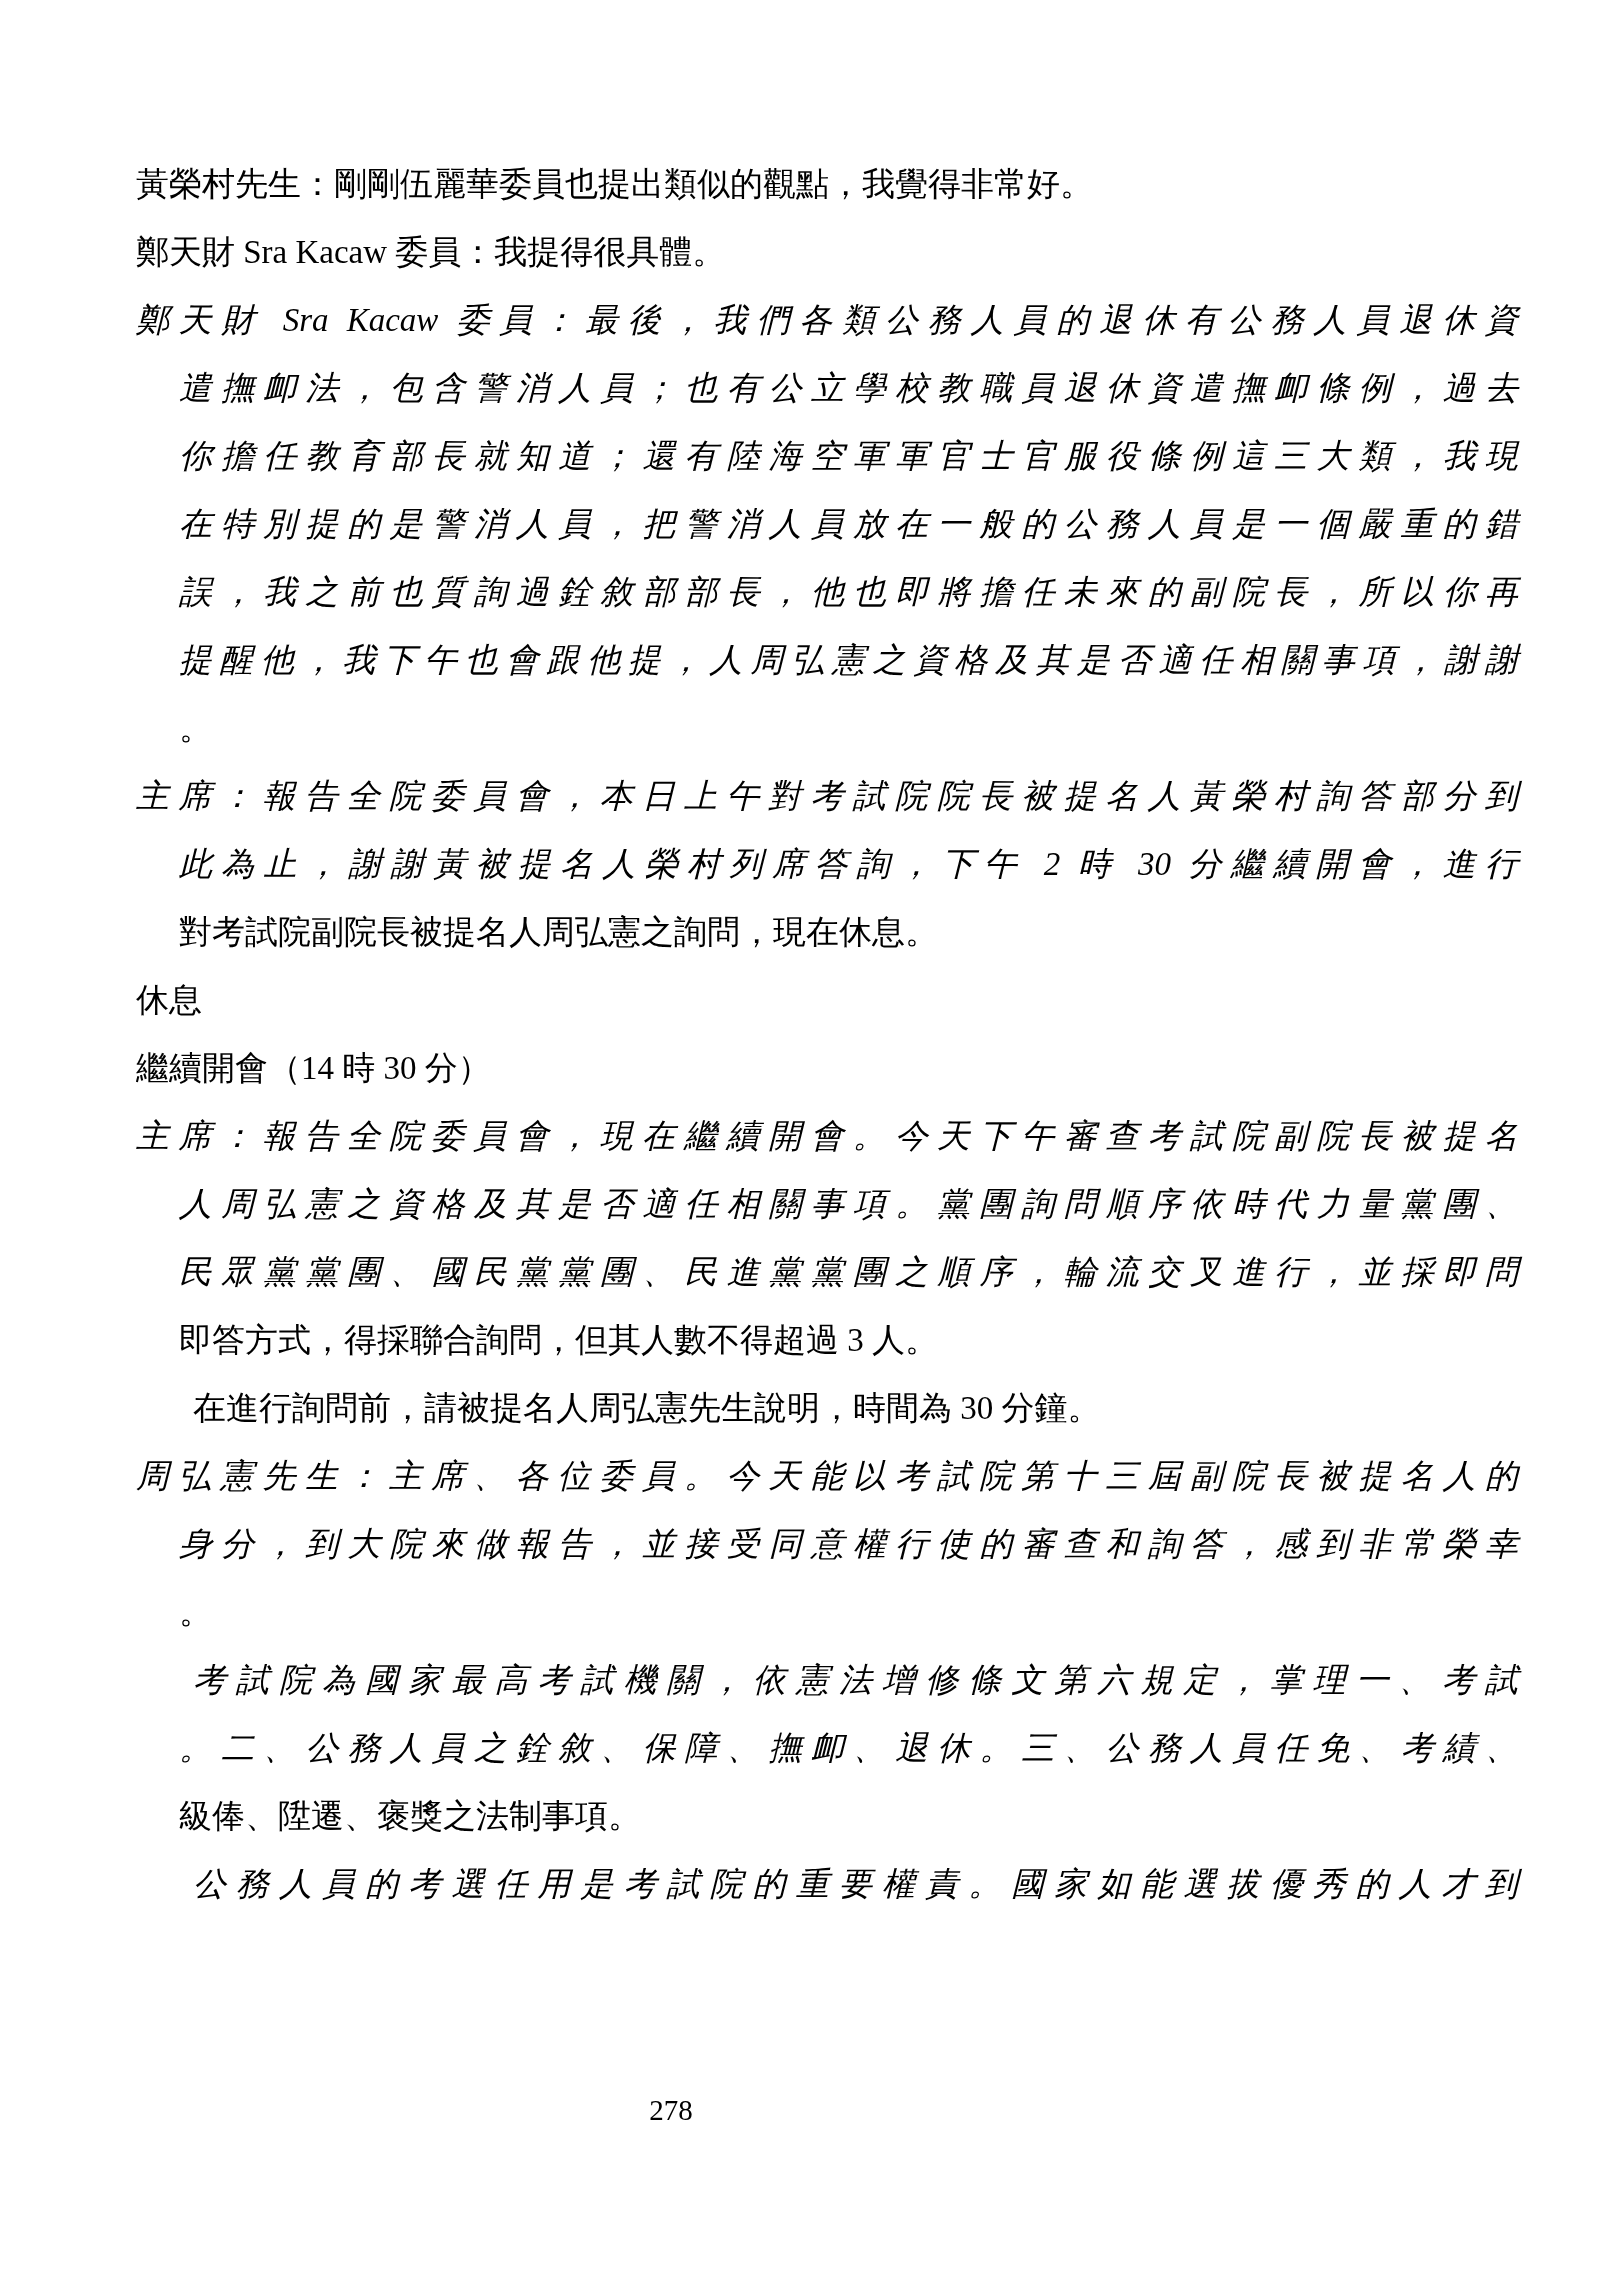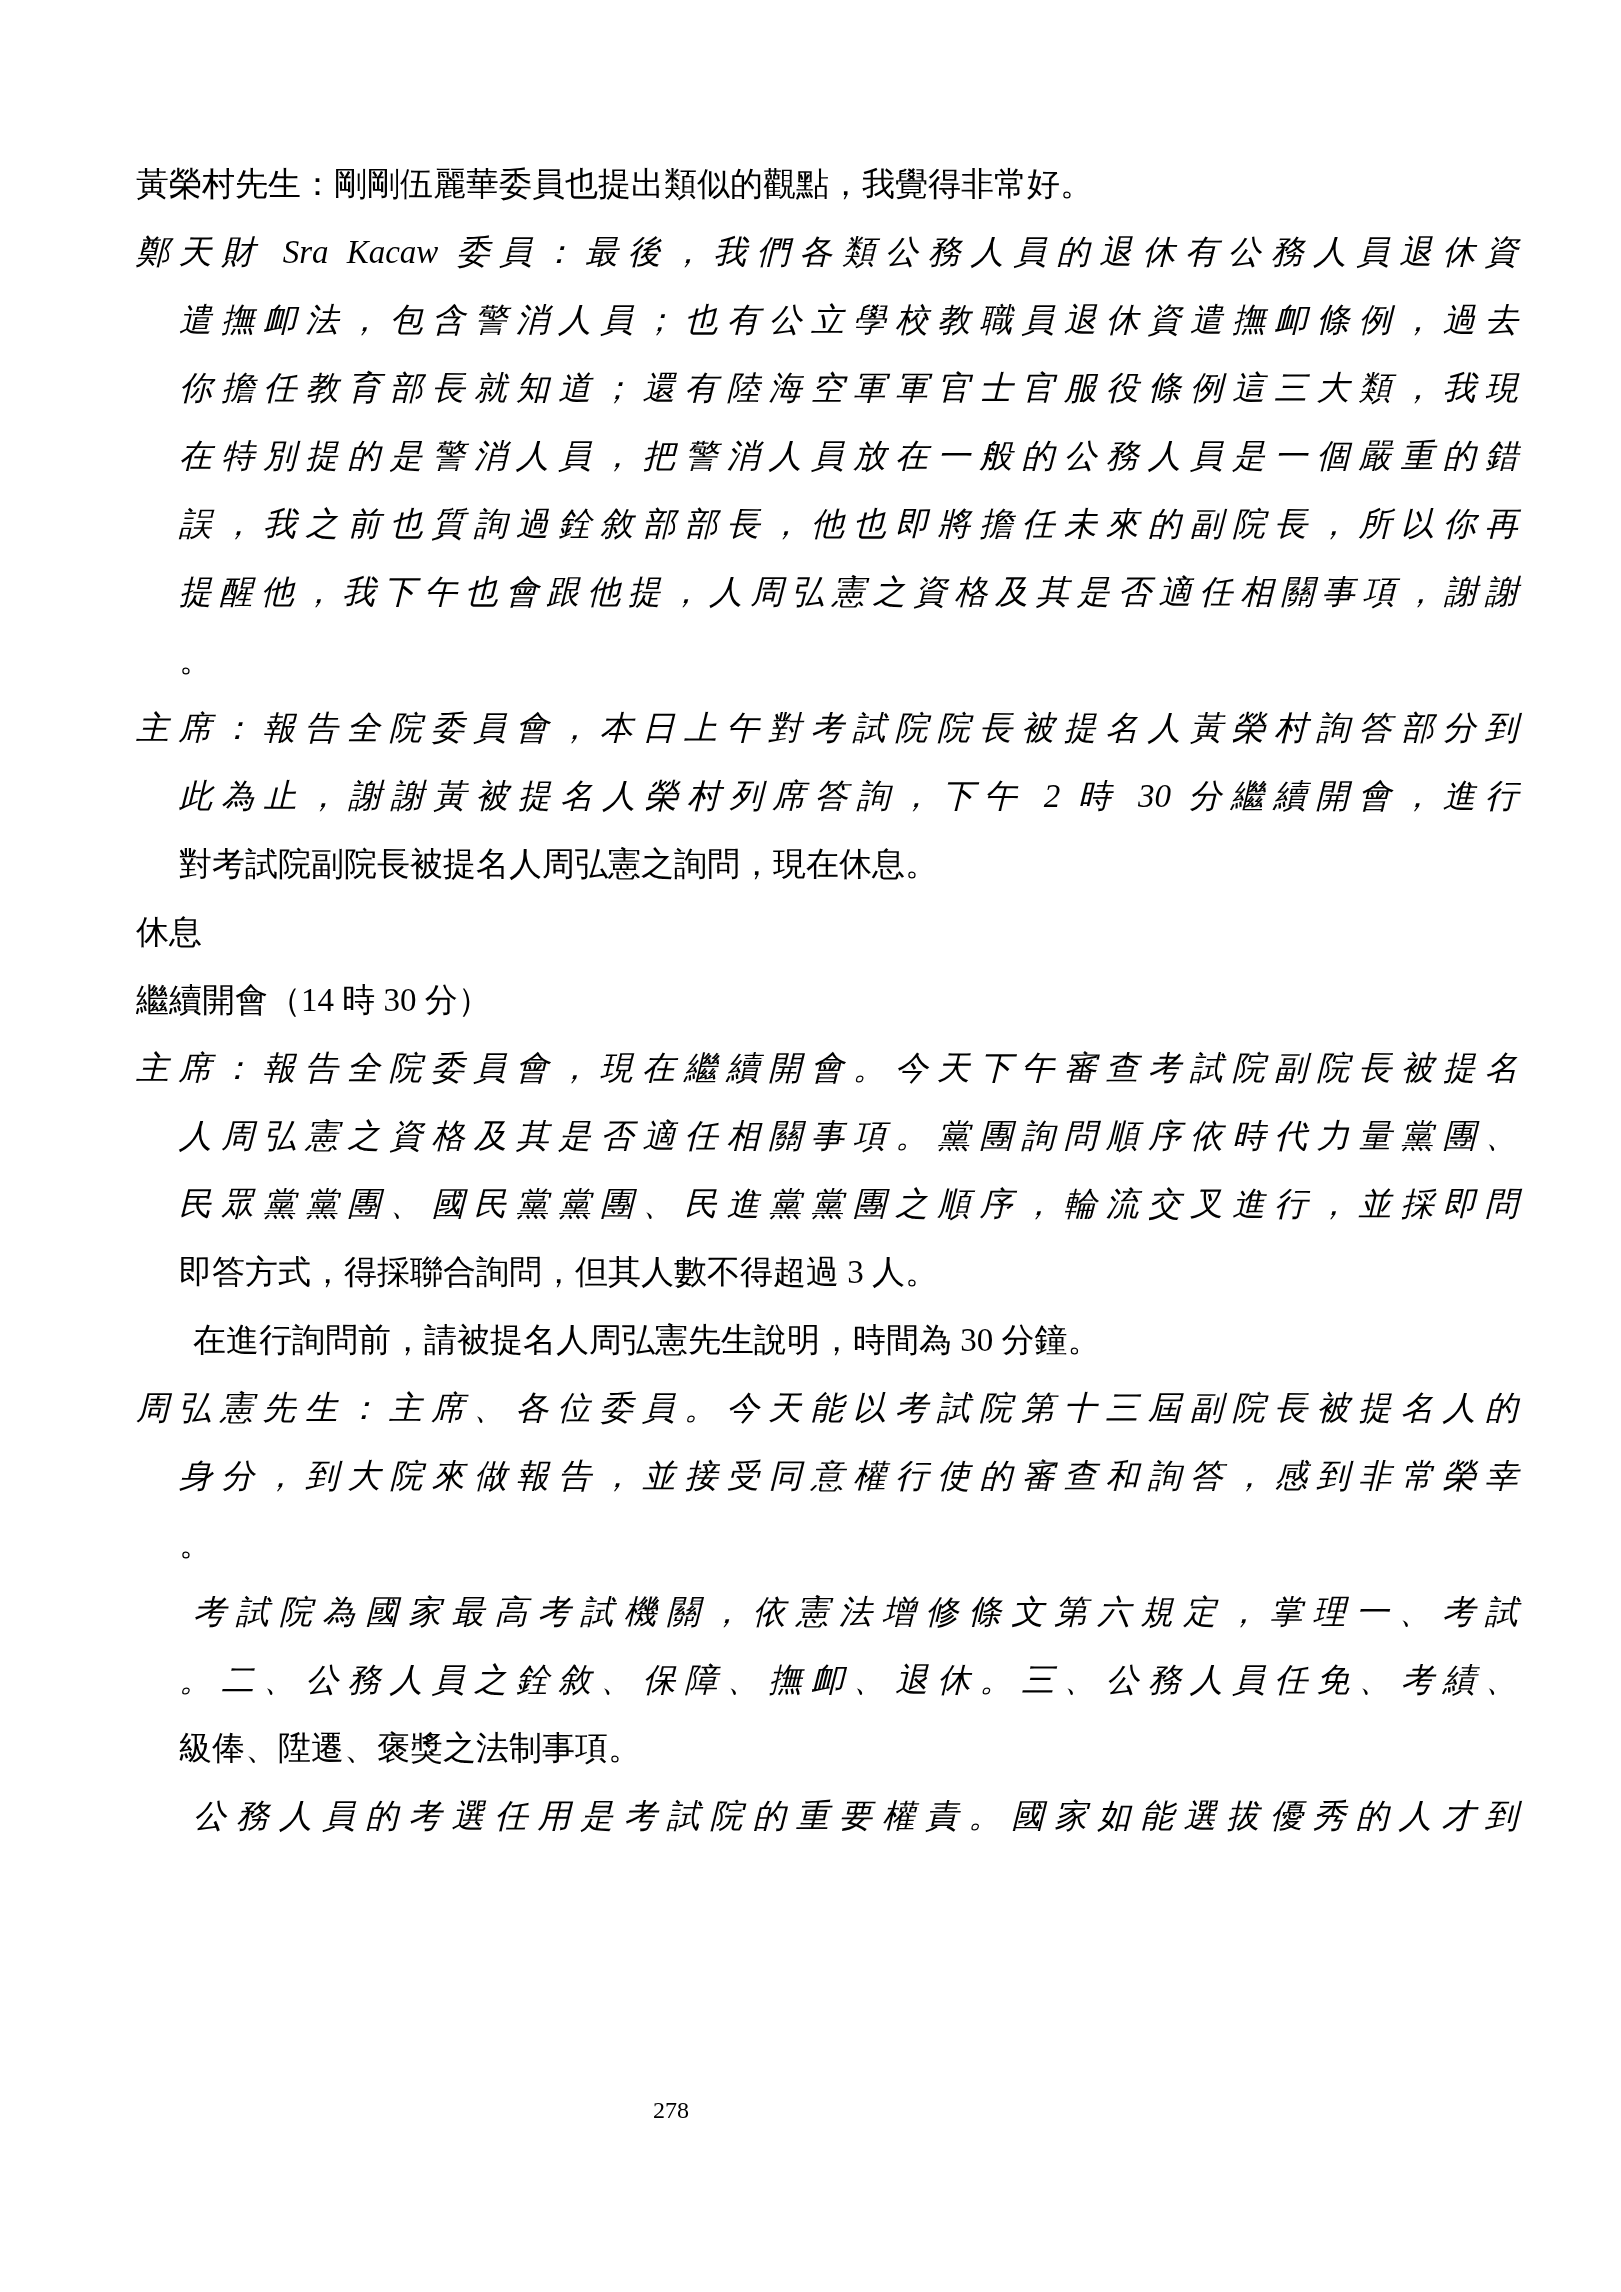--- a/index.html
+++ b/index.html
@@ -37,31 +37,32 @@
     }
     .line.i1 { padding-left: 43px; }
     .line.i2 { padding-left: 57px; }
     .bold { font-weight: 700; }
     .page-number {
       position: absolute;
       left: 0;
       top: 2090px;
       width: 1312px;
       text-align: center;
-      font-size: 24px;
+      font-size: 29px;
       line-height: 41px;
       color: #000000;
     }
   </style>
 </head>
 <body>
 
 <div class="page">
   <div class="doc-body">
       <div class="line i0">黃榮村先生：剛剛伍麗華委員也提出類似的觀點，我覺得非常好。</div>
+      <div class="line i0">鄭天財 Sra Kacaw 委員：我提得很具體。</div>
       <div class="line i0 fill">鄭天財 Sra Kacaw 委員：最後，我們各類公務人員的退休有公務人員退休資</div>
       <div class="line i1 fill">遣撫卹法，包含警消人員；也有公立學校教職員退休資遣撫卹條例，過去</div>
       <div class="line i1 fill">你擔任教育部長就知道；還有陸海空軍軍官士官服役條例這三大類，我現</div>
       <div class="line i1 fill">在特別提的是警消人員，把警消人員放在一般的公務人員是一個嚴重的錯</div>
       <div class="line i1 fill">誤，我之前也質詢過銓敘部部長，他也即將擔任未來的副院長，所以你再</div>
       <div class="line i1 fill">提醒他，我下午也會跟他提，人周弘憲之資格及其是否適任相關事項，謝謝</div>
       <div class="line i1">。</div>
       <div class="line i0 fill">主席：報告全院委員會，本日上午對考試院院長被提名人黃榮村詢答部分到</div>
       <div class="line i1 fill">此為止，謝謝黃被提名人榮村列席答詢，下午 2 時 30 分繼續開會，進行</div>
       <div class="line i1">對考試院副院長被提名人周弘憲之詢問，現在休息。</div>

